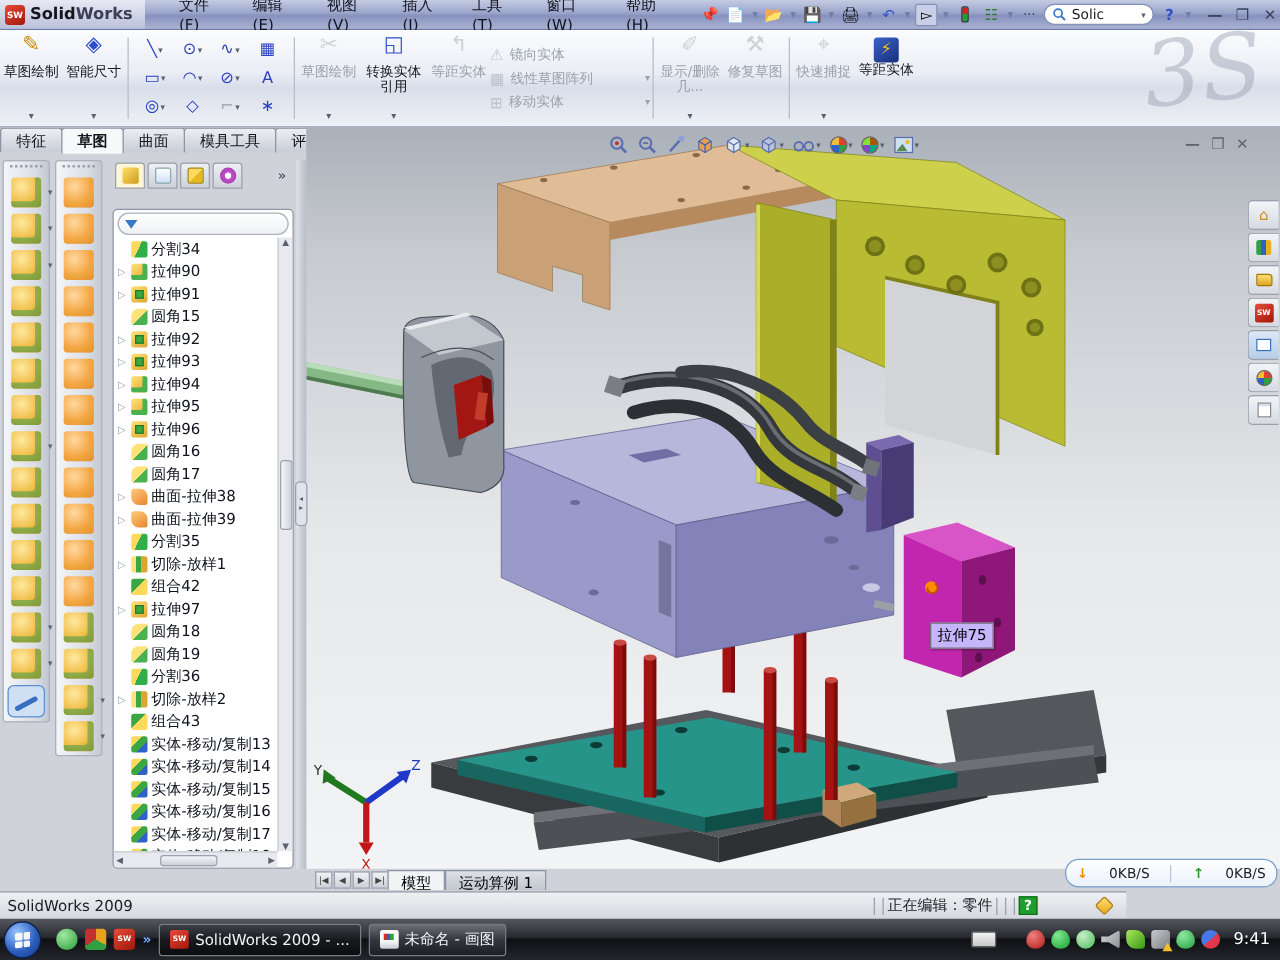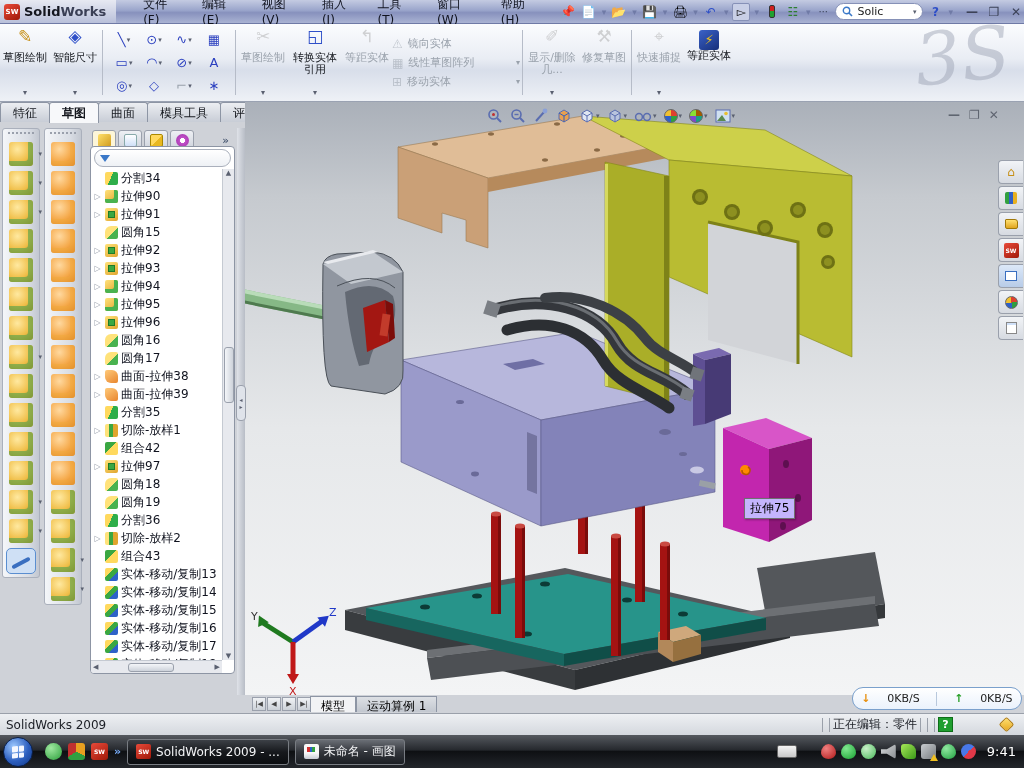--- a/index.html
+++ b/index.html
@@ -59,21 +59,21 @@
   .treepanel{left:88px;top:128px;width:149px;height:567px;}
   .ptabs{display:flex;align-items:center;gap:2px;height:24px;padding-left:4px;}
   .ptab{width:24px;height:21px;border:1px solid #9aa0ac;border-radius:3px 3px 0 0;background:linear-gradient(180deg,#eef0f4,#ccd1da);display:flex;align-items:center;justify-content:center;}
   .ptab.active{background:#fdf6d8;}
   .pmore{margin-left:auto;margin-right:8px;font-size:11px;color:#30425f;}
   .pti{width:13px;height:13px;border-radius:2px;}
   .pti.tree{background:linear-gradient(135deg,#ffe06a,#cf9a1e);}
   .pti.prop{background:linear-gradient(180deg,#fff,#cfe0f8);border:1px solid #8aa;}
   .pti.conf{background:linear-gradient(135deg,#ffd95e 50%,#e8b820 50%);border:1px solid #a80;}
   .pti.dimx{background:radial-gradient(circle,#fff 25%,#c050c8 30%,#a030a8 100%);border-radius:50%;}
-  .treebody{position:absolute;left:2px;top:18px;width:145px;height:528px;background:#fff;border:1px solid #8d95a4;border-radius:4px;overflow:hidden;}
+  .treebody{position:absolute;left:2px;top:39px;width:145px;height:528px;background:#fff;border:1px solid #8d95a4;border-radius:4px;overflow:hidden;}
   .filter{height:18px;margin:2px 3px;border:1px solid #aab0bc;border-radius:9px;background:linear-gradient(180deg,#fff,#eef1f5);display:flex;align-items:center;padding:0 5px;}
   .funnel{width:0;height:0;border-left:5px solid transparent;border-right:5px solid transparent;border-top:7px solid #3a78c8;}
   .trows{position:absolute;left:0;top:22px;right:12px;bottom:13px;overflow:hidden;}
   .trow{display:flex;align-items:center;height:18px;padding-left:2px;gap:3px;white-space:nowrap;}
   .tarrow{width:9px;font-size:8px;color:#9aa0ac;text-align:center;flex:none;}
   .tlabel{font-size:12px;color:#10131f;}
   .ticon{width:13px;height:13px;display:inline-block;border-radius:2px;flex:none;position:relative;}
   [data-icon="split"]{background:linear-gradient(115deg,#ffd95e 45%,#2fae4a 45%);}
   [data-icon="extrude"]{background:linear-gradient(145deg,#ffe27a,#e0a52e);box-shadow:inset -4px -4px 0 #49b24f;}
   [data-icon="cut"]{background:linear-gradient(145deg,#ffe27a,#e0a52e);}
@@ -101,21 +101,21 @@
   .tooltip{left:744px;top:498px;background:#c4b5fd;border:1px solid #707070;box-shadow:1px 1px 2px rgba(0,0,0,.3);font-size:12px;padding:1px 5px;color:#000;}
 
   
   .taskpane{right:0;top:160px;width:26px;display:flex;flex-direction:column;gap:2px;}
   .tpt{width:25px;height:24px;border:1px solid #9aa0ac;border-right:none;border-radius:4px 0 0 4px;background:linear-gradient(180deg,#f2f4f7,#d6dae1);display:flex;align-items:center;justify-content:center;font-size:12px;}
   .navbtns{left:252px;top:697px;display:flex;gap:1px;}
   .navbtns span{width:14px;height:14px;background:linear-gradient(180deg,#f0f2f5,#ccd1d8);border:1px solid #9aa0ac;font-size:7px;color:#444;display:flex;align-items:center;justify-content:center;}
   .mtab{font-size:12px;padding:1px 10px;border:1px solid #8d95a4;border-bottom:none;background:linear-gradient(180deg,#dde0e5,#c2c7cf);height:16px;}
   .mtab.active{background:#f2f3f5;}
   .mtabs{left:310px;top:696px;display:flex;}
-  .statusbar{left:0;top:713px;width:1024px;height:22px;background:linear-gradient(180deg,#eef0f3,#d4d8de);border-top:1px solid #9aa0aa;display:flex;align-items:center;font-size:12px;color:#1a1d24;}
+  .statusbar{left:0;top:713px;width:901px;height:22px;background:linear-gradient(180deg,#eef0f3,#d4d8de);border-top:1px solid #9aa0aa;display:flex;align-items:center;font-size:12px;color:#1a1d24;}
   .sdiv{width:1px;height:14px;background:#9aa0aa;margin:0 3px;}
   .qmark{width:15px;height:15px;background:#1f9e2f;color:#fff;font-size:11px;font-weight:bold;display:flex;align-items:center;justify-content:center;border:1px solid #0d6e18;}
   .tagicon{width:11px;height:11px;background:linear-gradient(135deg,#ffe070,#e8a820);transform:rotate(45deg);border:1px solid #b07808;border-radius:2px;}
   .netmon{left:852px;top:687px;width:170px;height:23px;background:linear-gradient(180deg,#ffffff,#eaf2fc);border:1px solid #7aa0cc;border-radius:11px;display:flex;align-items:center;justify-content:space-around;font-size:11px;color:#222;z-index:5;}
   .netmon .dn{color:#e89010;font-weight:bold;}
   .netmon .up{color:#28a028;font-weight:bold;}
   .netdiv{width:1px;height:14px;background:#b8c8dc;}
 
   
   .taskbar{left:0;top:735px;width:1024px;height:33px;background:linear-gradient(180deg,#55595f 0%,#26292e 45%,#0e1013 50%,#23262b 100%);display:flex;align-items:center;}

